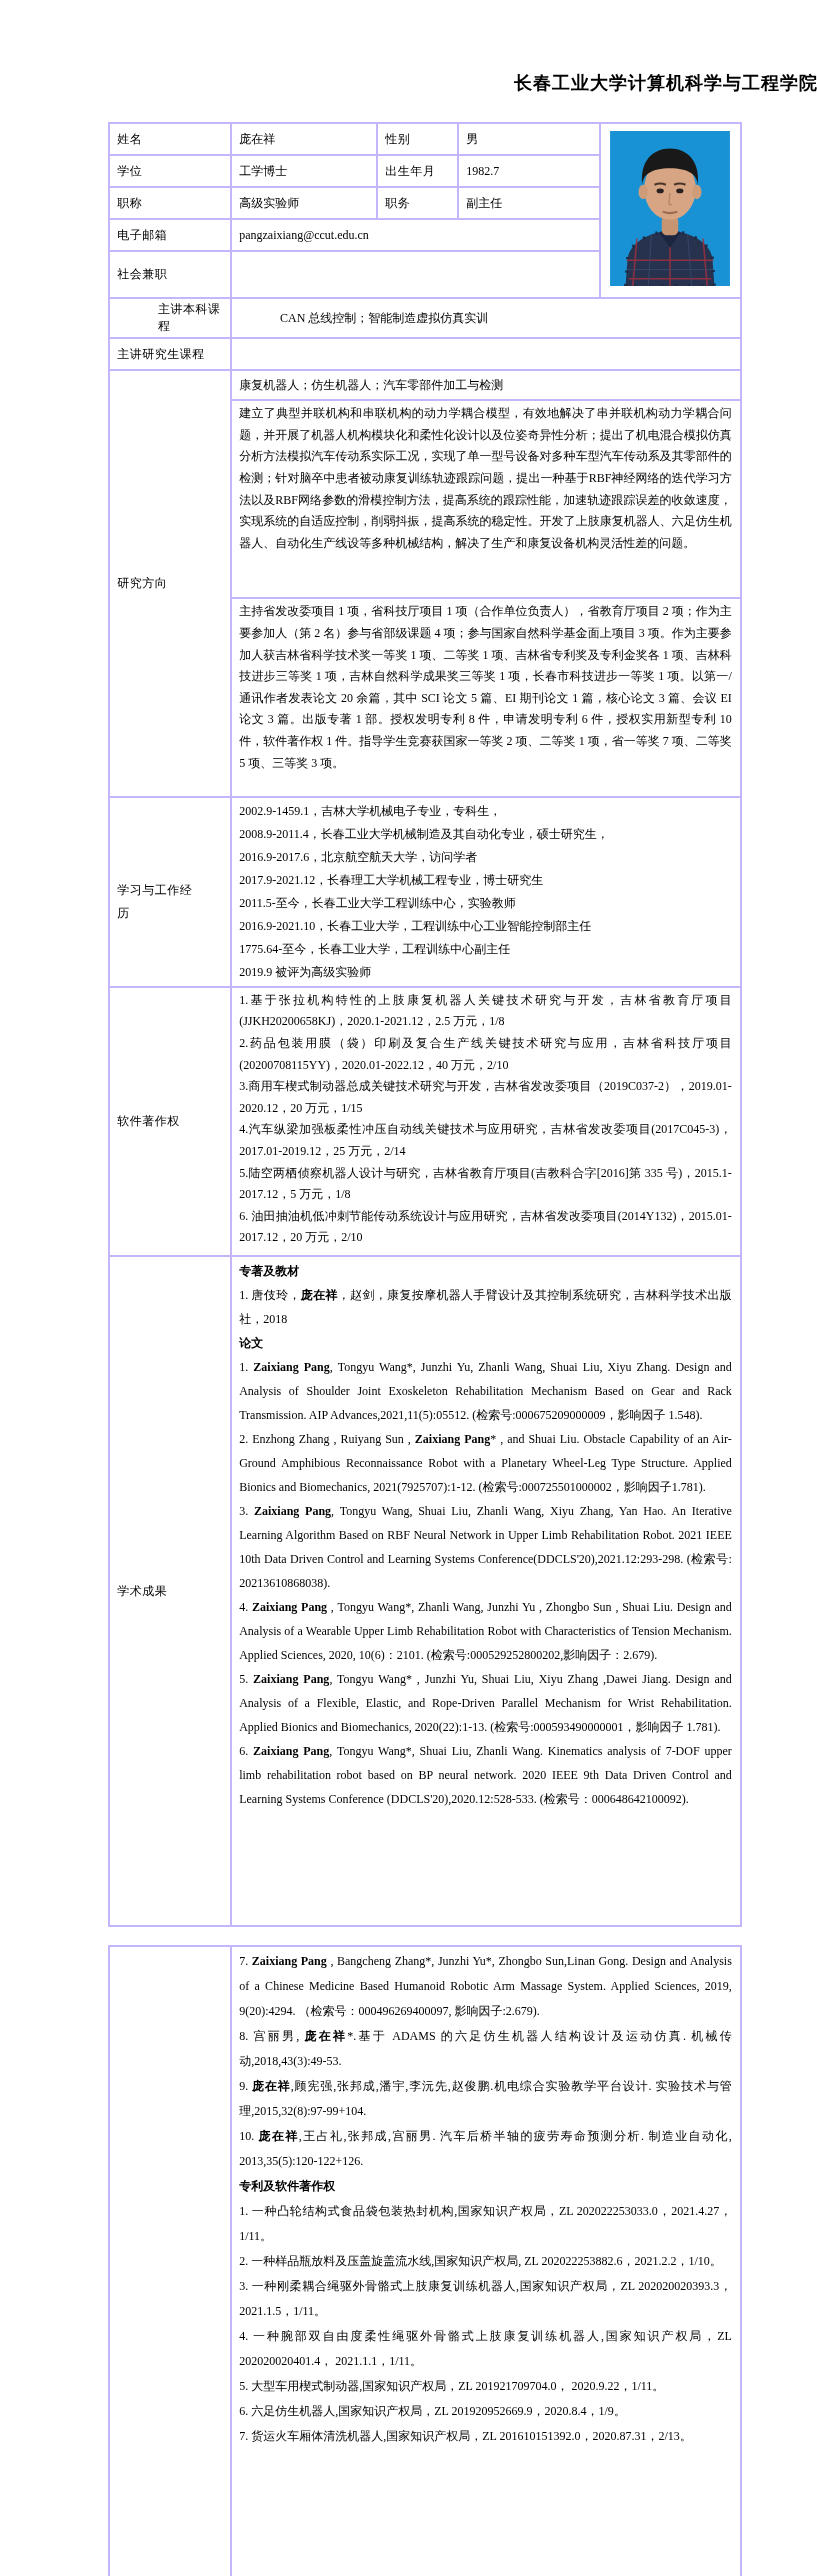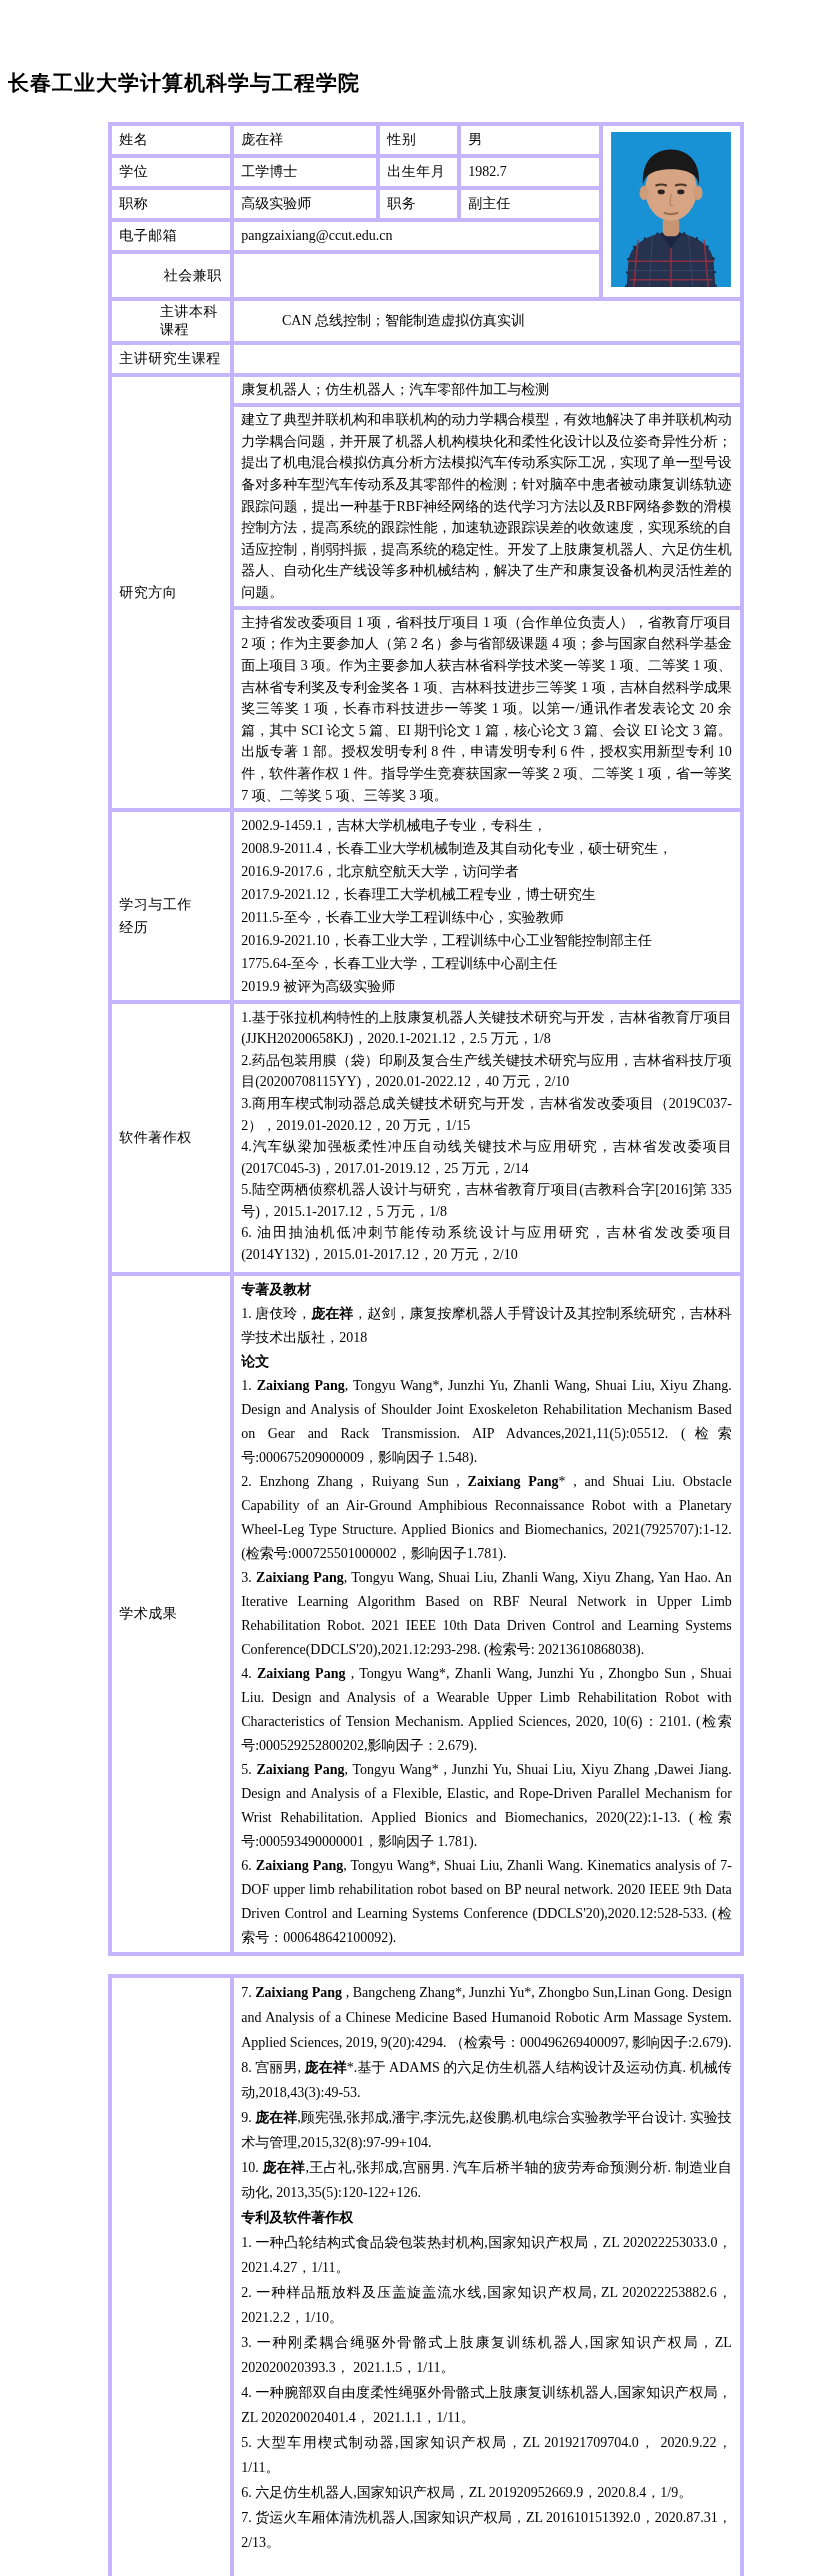--- a/index.html
+++ b/index.html
@@ -7,49 +7,48 @@
     width:818px;
     min-height:3006px;
     background:#ffffff;
     margin:0 auto;
     font-family:"Liberation Serif","DejaVu Serif",serif;
     color:#000;
     box-sizing:border-box;
     padding-top:72px;
   }
   .title{
-    text-align:left;
+    text-align:right;
     font-weight:bold;
-    font-size:21px;
+    font-size:18px;
     letter-spacing:1px;
     line-height:23px;
-    margin-left:8px;
   }
   .title2{margin-top:21.6px;letter-spacing:1.5px;}
   .doc-table{
     border-collapse:collapse;
     table-layout:fixed;
     width:632px;
     margin-left:108px;
   }
   .doc-table td{
-    border:4px solid #c4b5fd;
-    font-size:14px;
+    border:2px solid #c4b5fd;
+    font-size:12px;
     vertical-align:middle;
     padding:2.1px 8.2px 2.1px 7.2px;
     box-sizing:border-box;
     word-break:break-word;
   }
   .tbl1{margin-top:27px;}
   .tbl2{margin-top:18px;}
   .lbl{letter-spacing:0.5px;}
   .lbl-top{vertical-align:top;padding-top:6.2px;}
   .lbl-wrap{display:block;width:77px;line-height:23px;margin-top:20px;}
   .row-s td{height:32px;}
-  .row-social td{height:47px;text-align:right;}
+  .row-social td{height:47px;}
   .row-course1 td{height:35px;padding-left:48px;}
   .row-course2 td{height:32px;}
   .row-dir td{height:30px;}
   .cell-top{vertical-align:top;}
   .para{line-height:21.6px;text-align:justify;font-family:Liberation Serif, serif;}
   .lh44 .para{line-height:23px;}
   .lh46 .para{line-height:24px;}
   .lh48 .para{line-height:25px;}
   .exper .para{text-align:left;}
   .min-para{min-height:192px;}

